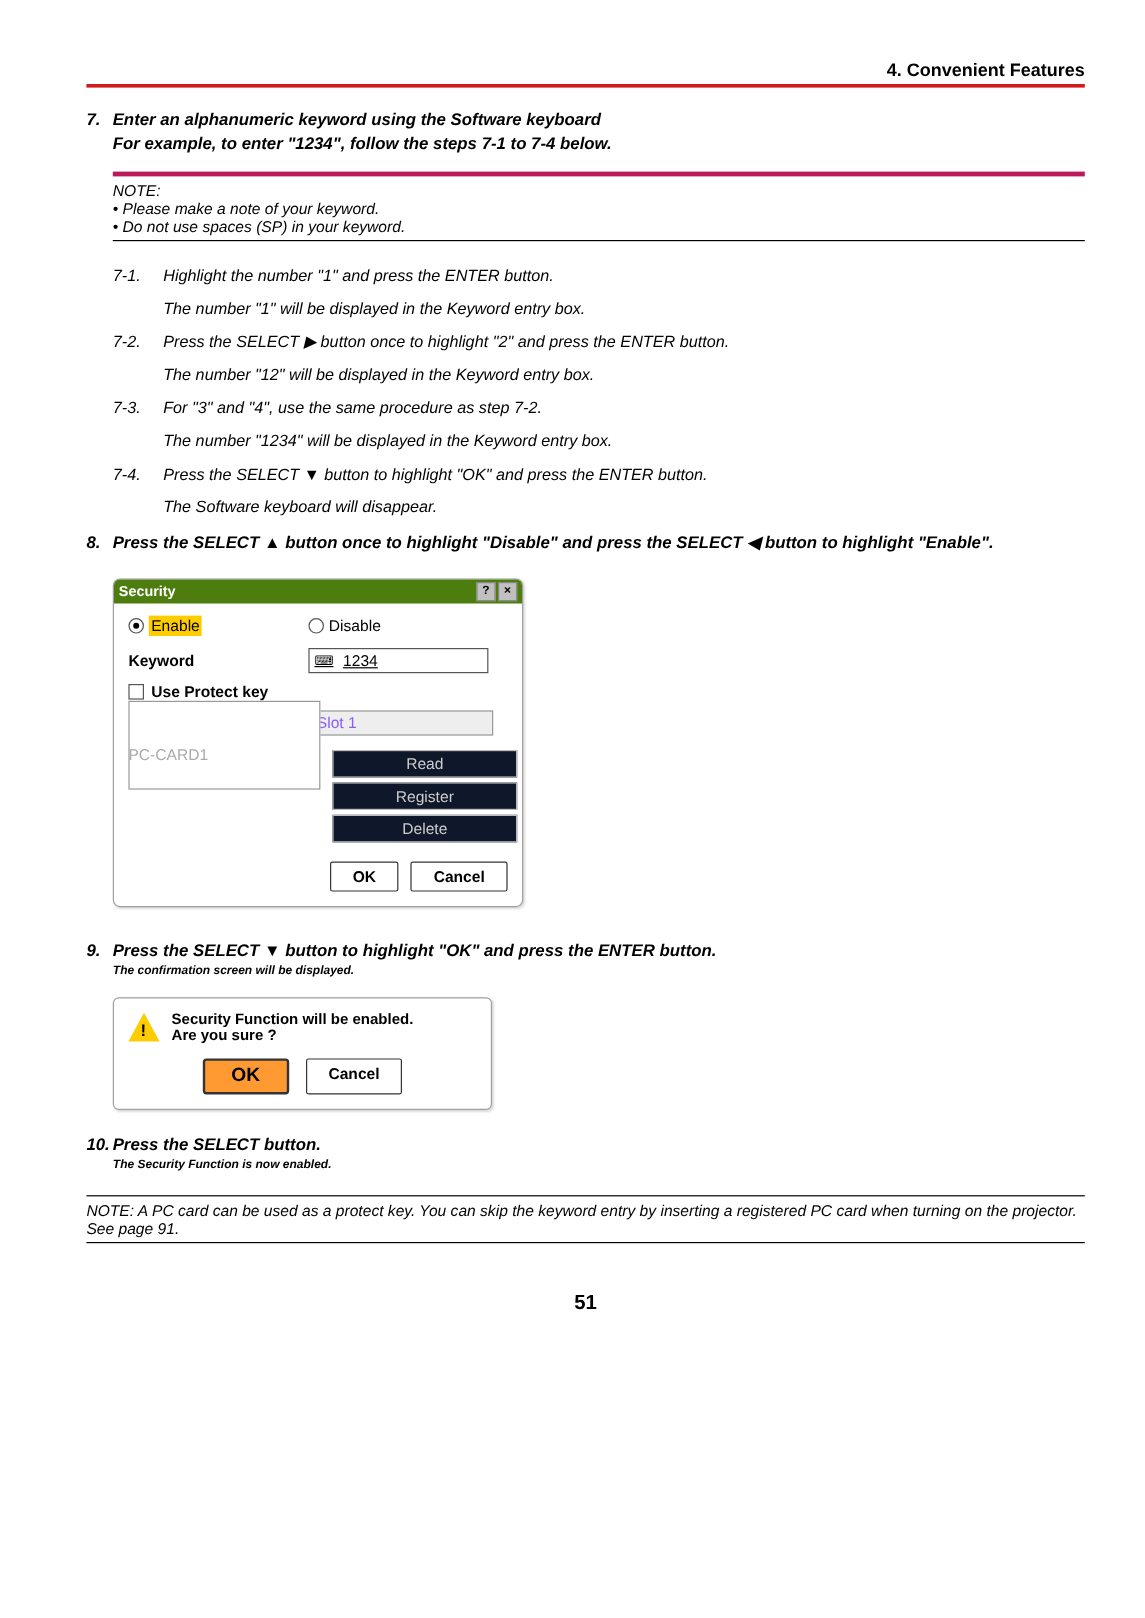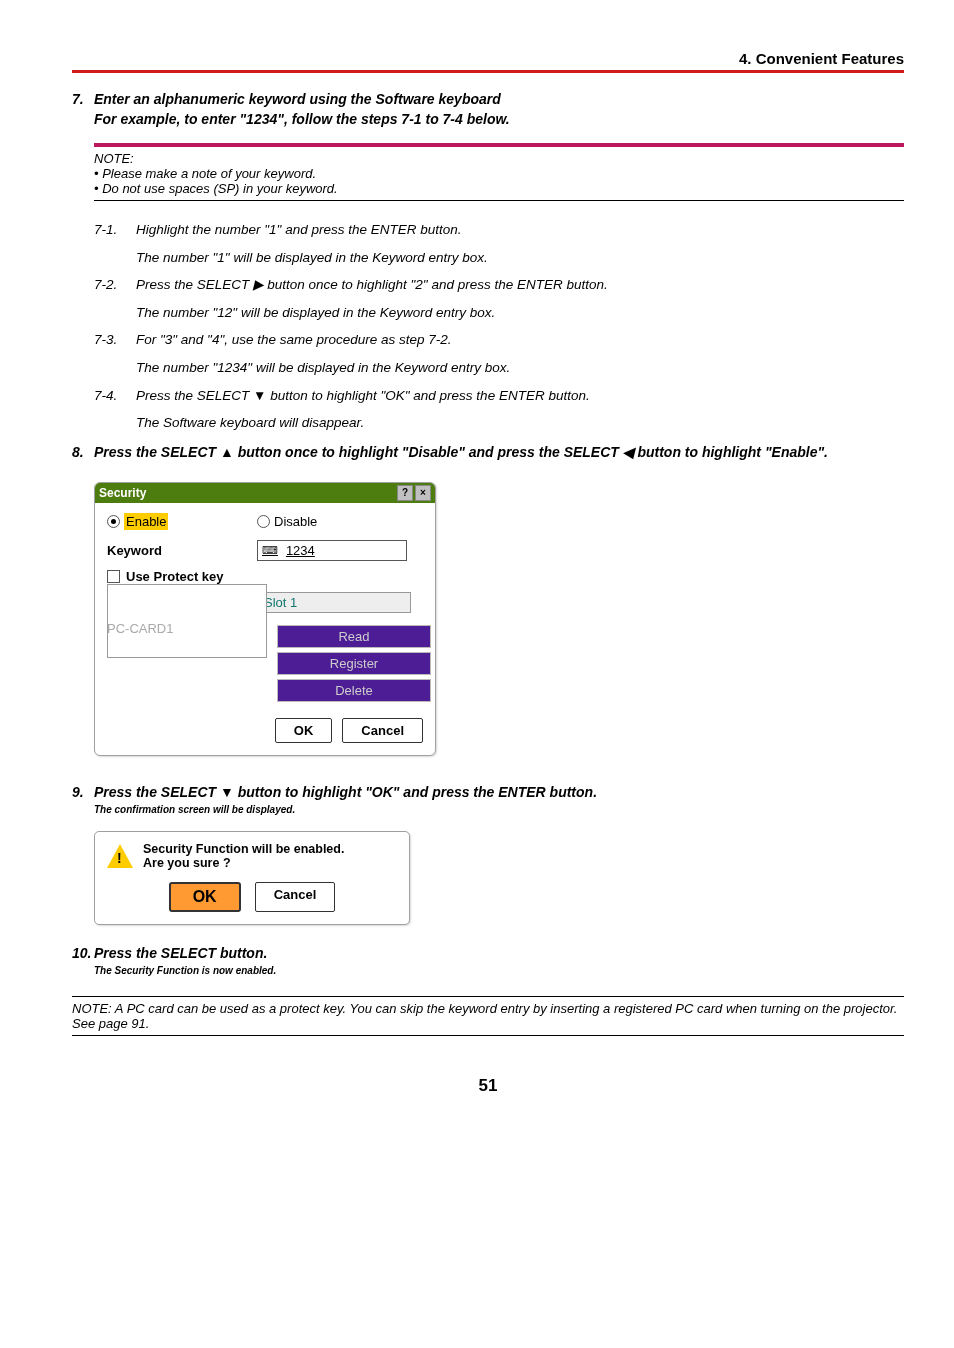--- a/index.html
+++ b/index.html
@@ -106,24 +106,24 @@
   .kv-row .kfield {
     border:1px solid #555; padding:2px 4px; width:140px; display:flex; align-items:center; gap:8px;
     text-decoration: underline;
     justify-content: flex-start;
   }
   .kb-icon { font-size:11px; text-decoration:none; }
   .chk-row { display:flex; align-items:center; gap:6px; margin:8px 0; font-weight:bold;}
   .chk { width:11px;height:11px;border:1px solid #555;background:#fff; }
   .disabled-label { color:#aaa; width:150px; display:inline-block; }
   .slot-box {
-    border:1px solid #999; color:#0f766e; background:#eee; padding:2px 6px; width:140px; display:inline-block;
+    border:1px solid #999; color:#8b5cf6; background:#eee; padding:2px 6px; width:140px; display:inline-block;
   }
   .btn-dis {
-    border:1px solid #bbb; color:#ccc; background:#4c1d95; width:152px; text-align:center;
+    border:1px solid #bbb; color:#ccc; background:#0f172a; width:152px; text-align:center;
     padding:3px 0; margin:4px 0;
   }
   .btns-row { display:flex; justify-content:flex-end; gap:10px; margin-top:12px; }
   .btn {
     border:1px solid #333; background:#fff; padding:4px 18px; font-size:13px; font-weight:bold;
     border-radius:2px;
   }
   .listbox {
     border:1px solid #999; background:#fff; width:150px; height:68px; color:#ccc; padding:2px 4px;
     font-size:12px; margin-top:-52px;

